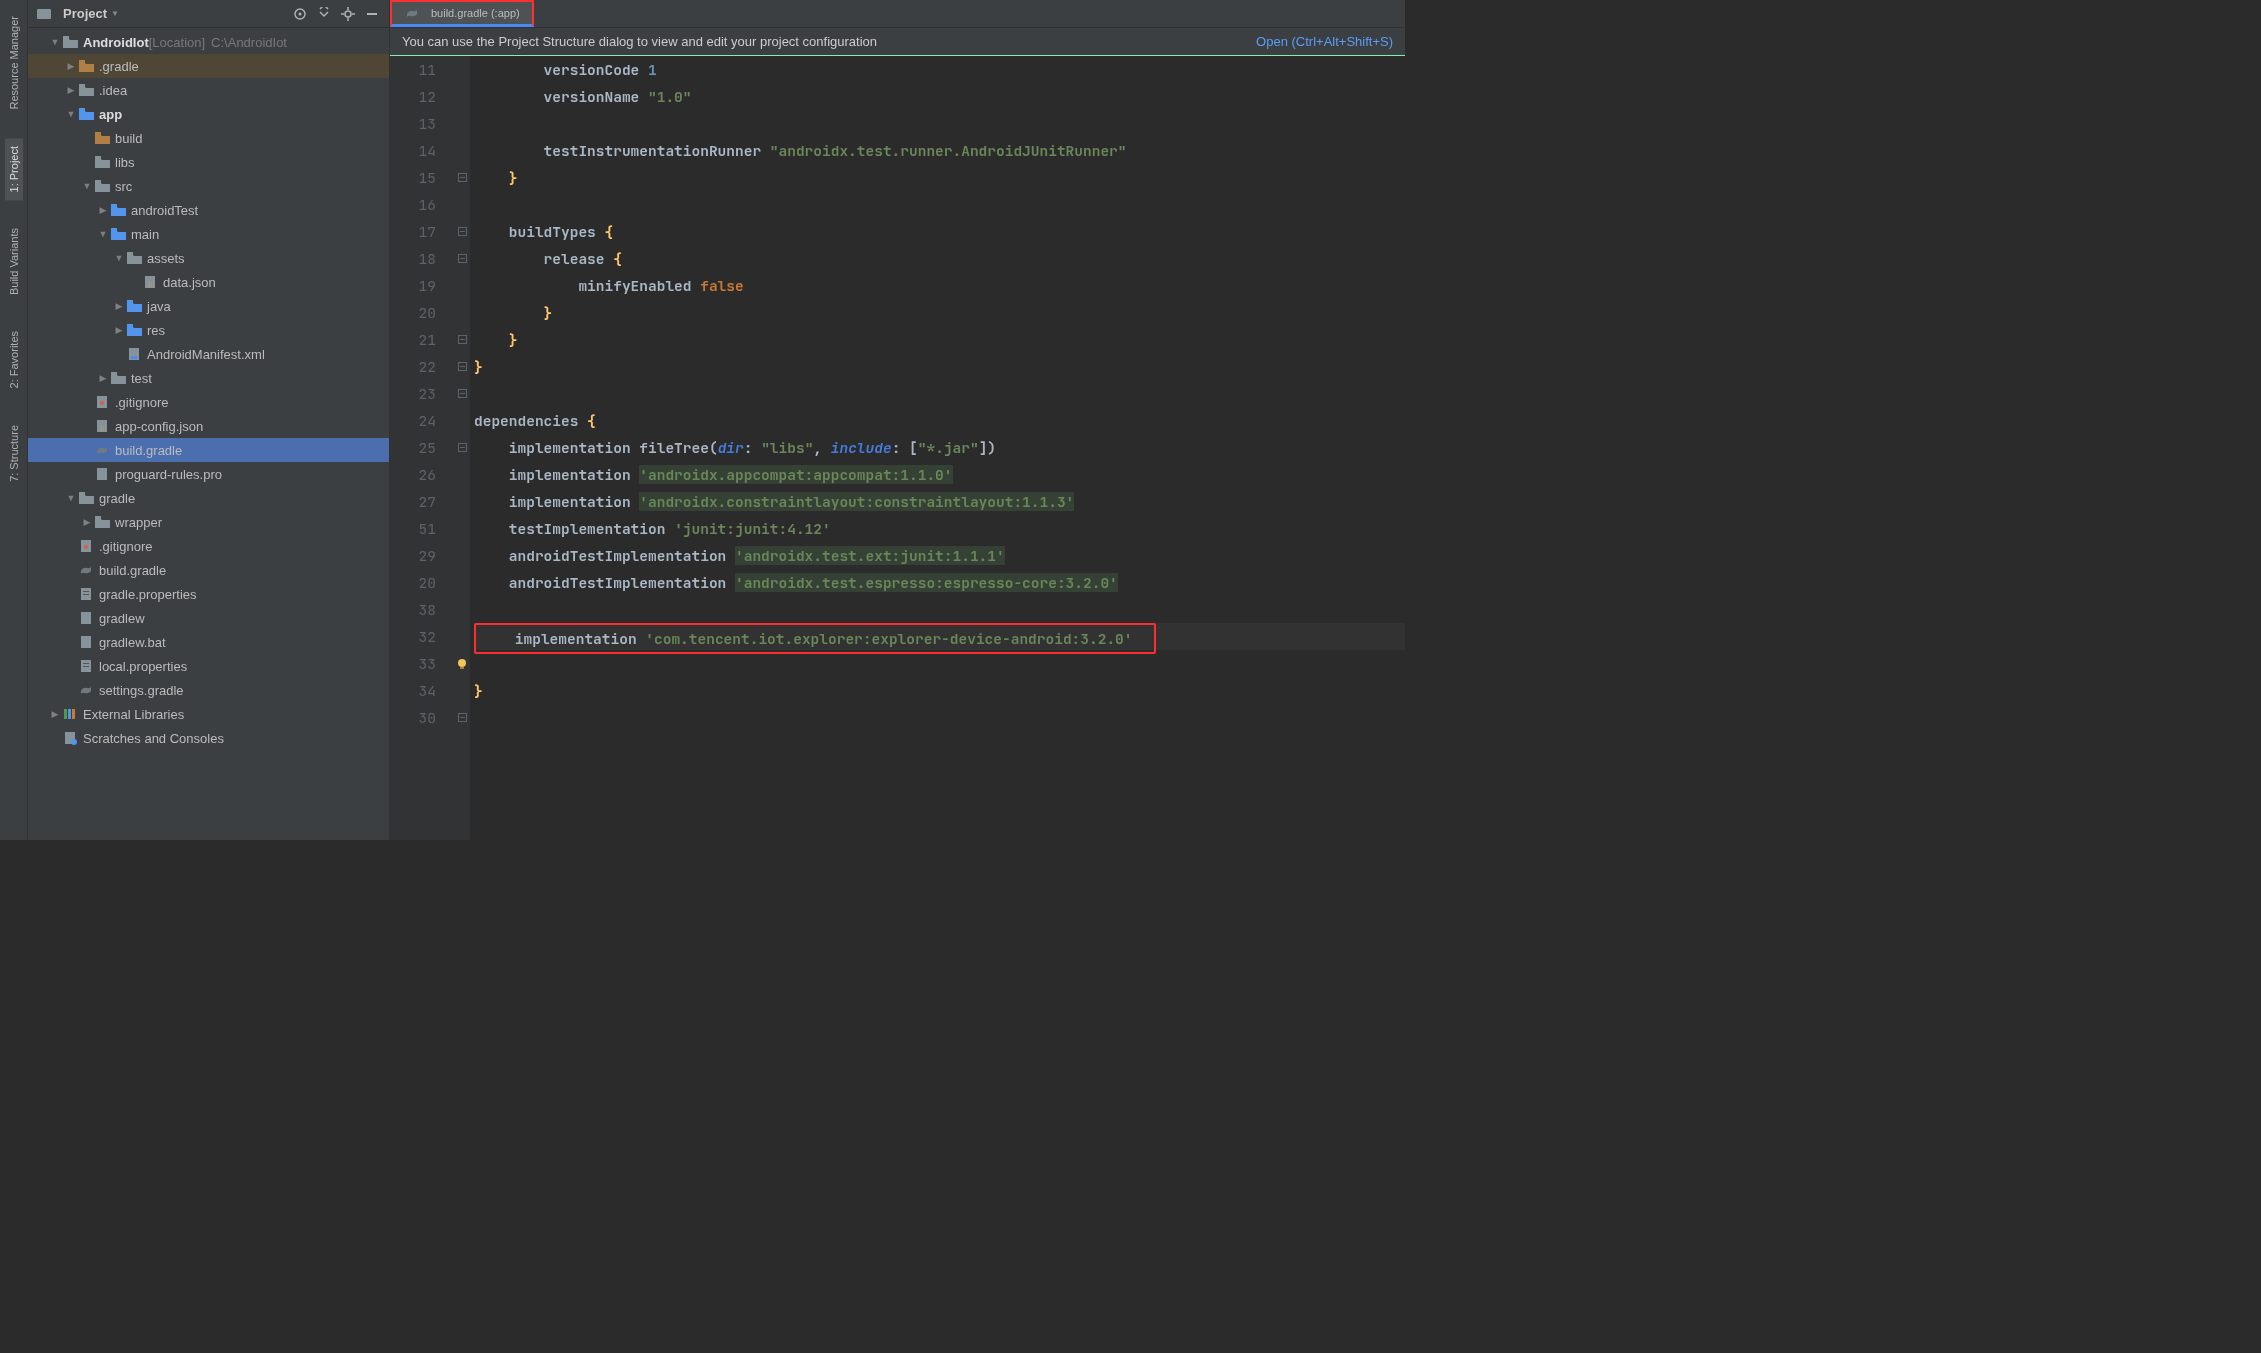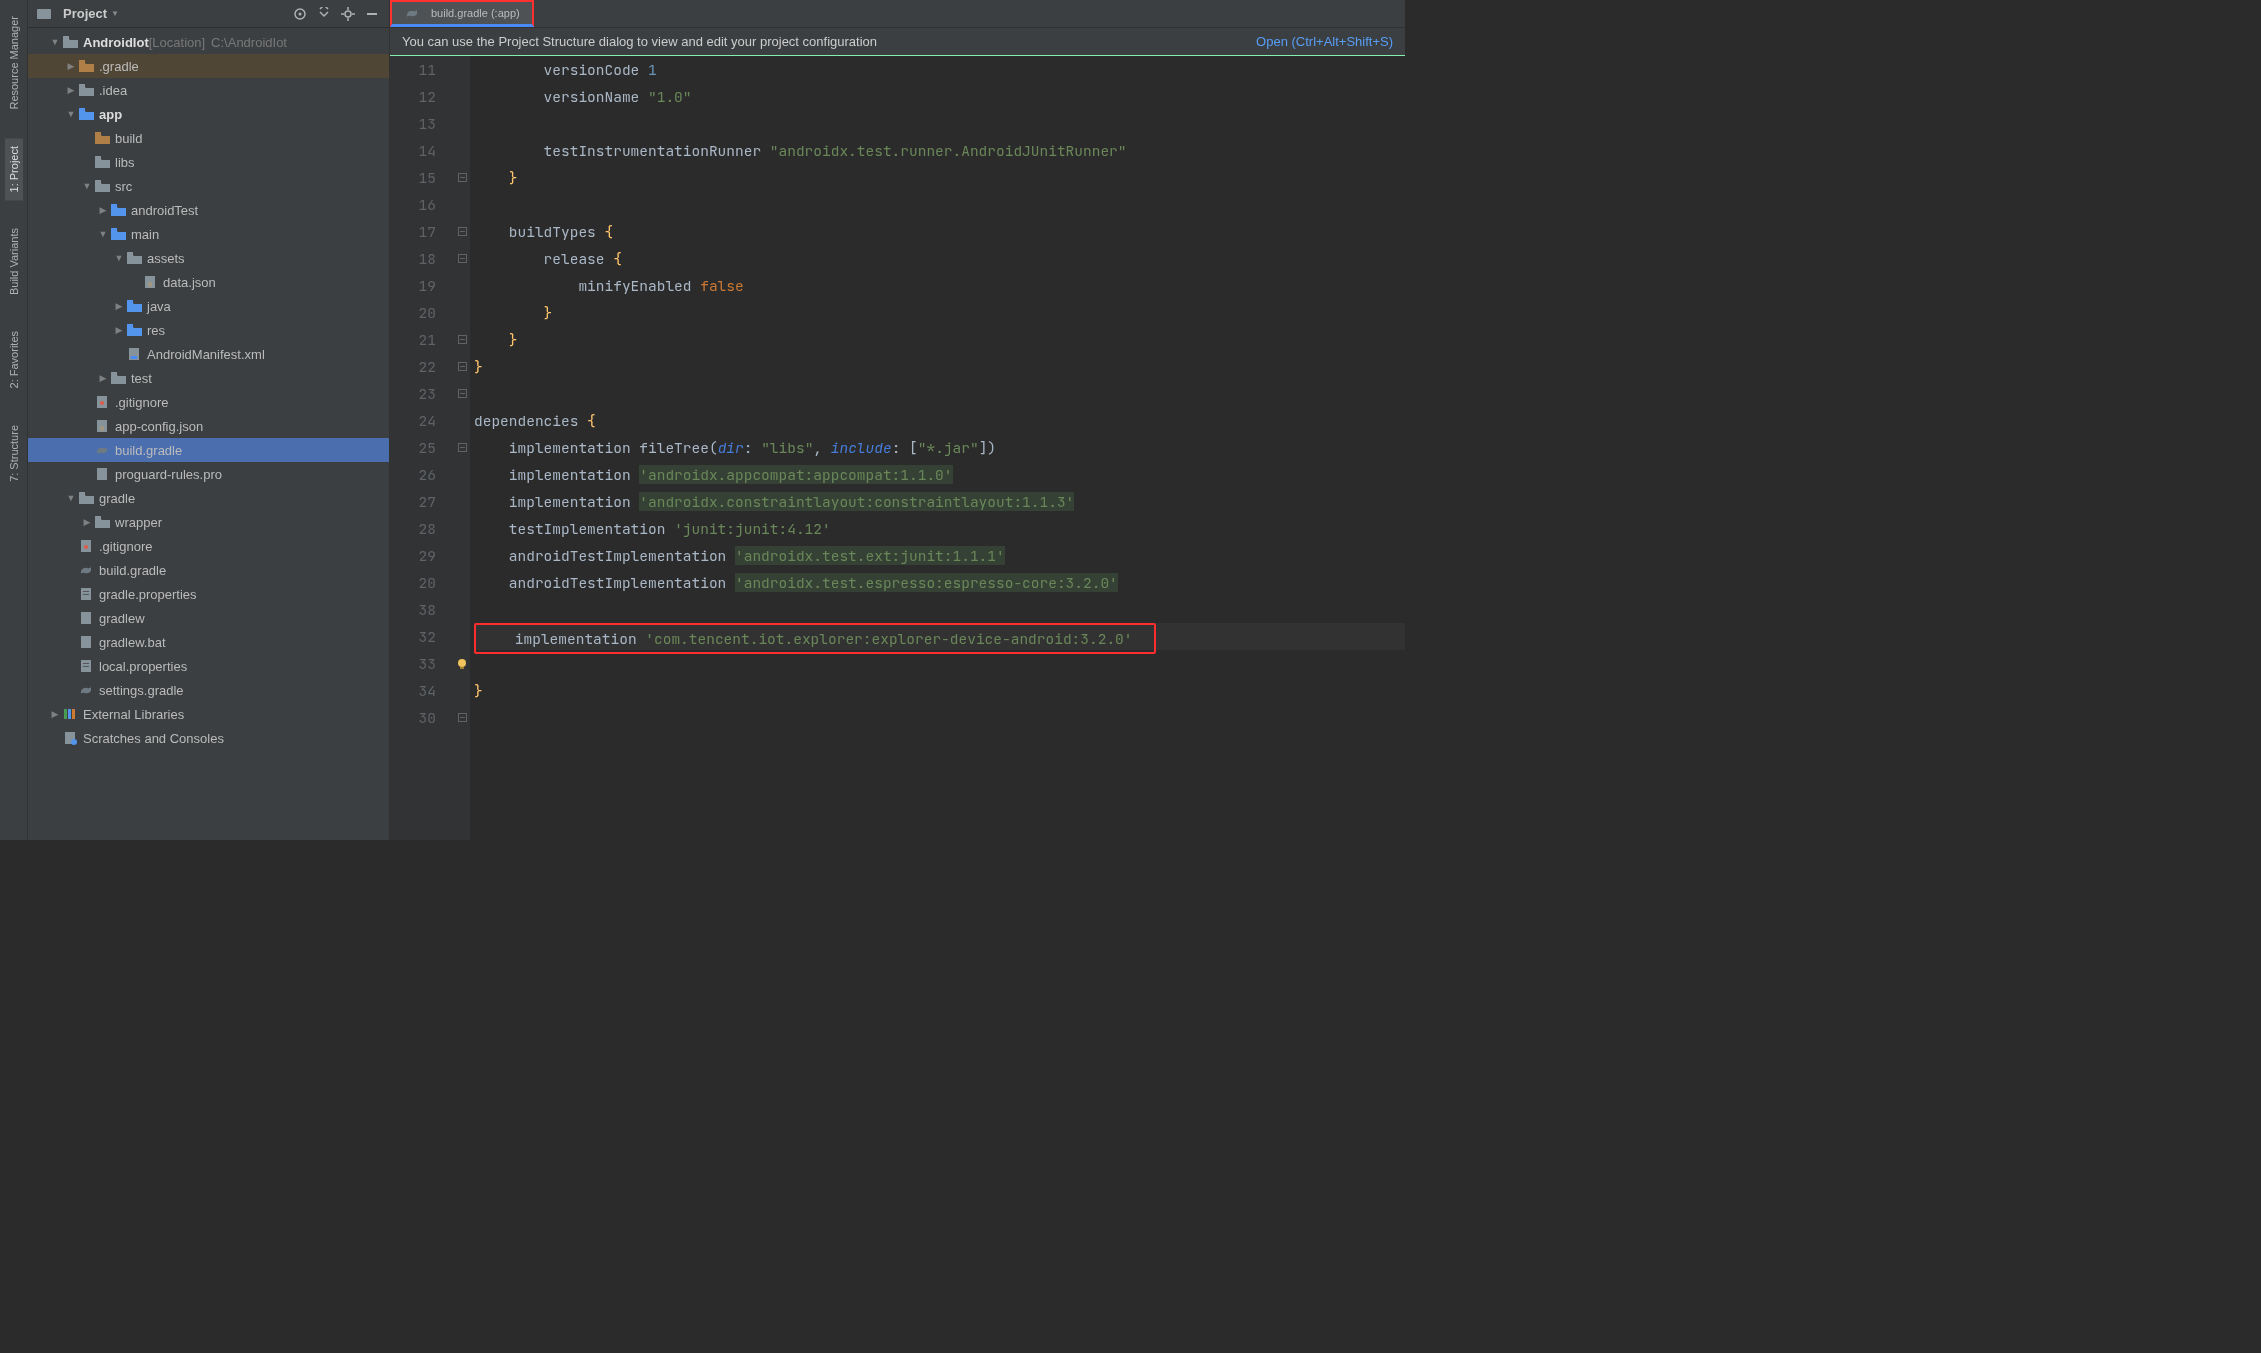--- a/index.html
+++ b/index.html
@@ -171,21 +171,21 @@
   color: #606366;
   position: relative;
 }
 .fold-col .fm { height: 27px; display:flex; align-items:center; justify-content:center; font-size:10px; color:#808080;}
 .code {
   flex: 1;
   padding-left: 4px;
   min-width: 0;
   overflow: hidden;
 }
-.code .cl { height: 27px; white-space: pre; }
+.code .cl { height: 27px; white-space: pre; font-weight: bold; }
 .kw { color: #cc7832; }
 .str { color: #6a8759; }
 .strhl { color: #6a8759; background: #344134; }
 .id { color: #a9b7c6; }
 .named { color: #467cda; font-style: italic; }
 .num { color: #6897bb; }
 .brace { color: #a9b7c6; }
 .bracey { color: #ffc66d; }
 .cursor-line { background: #323232; }
 .red-box {
@@ -581,21 +581,21 @@
           <div class="ln">18</div>
           <div class="ln">19</div>
           <div class="ln">20</div>
           <div class="ln">21</div>
           <div class="ln">22</div>
           <div class="ln">23</div>
           <div class="ln">24</div>
           <div class="ln">25</div>
           <div class="ln">26</div>
           <div class="ln">27</div>
-          <div class="ln">28</div>
+          <div class="ln">51</div>
           <div class="ln">29</div>
           <div class="ln">20</div>
           <div class="ln">38</div>
           <div class="ln">32</div>
           <div class="ln">33</div>
           <div class="ln">34</div>
           <div class="ln">30</div>
         </div>
       <div class="fold-col" id="fold">
           <div class="fm"></div>

